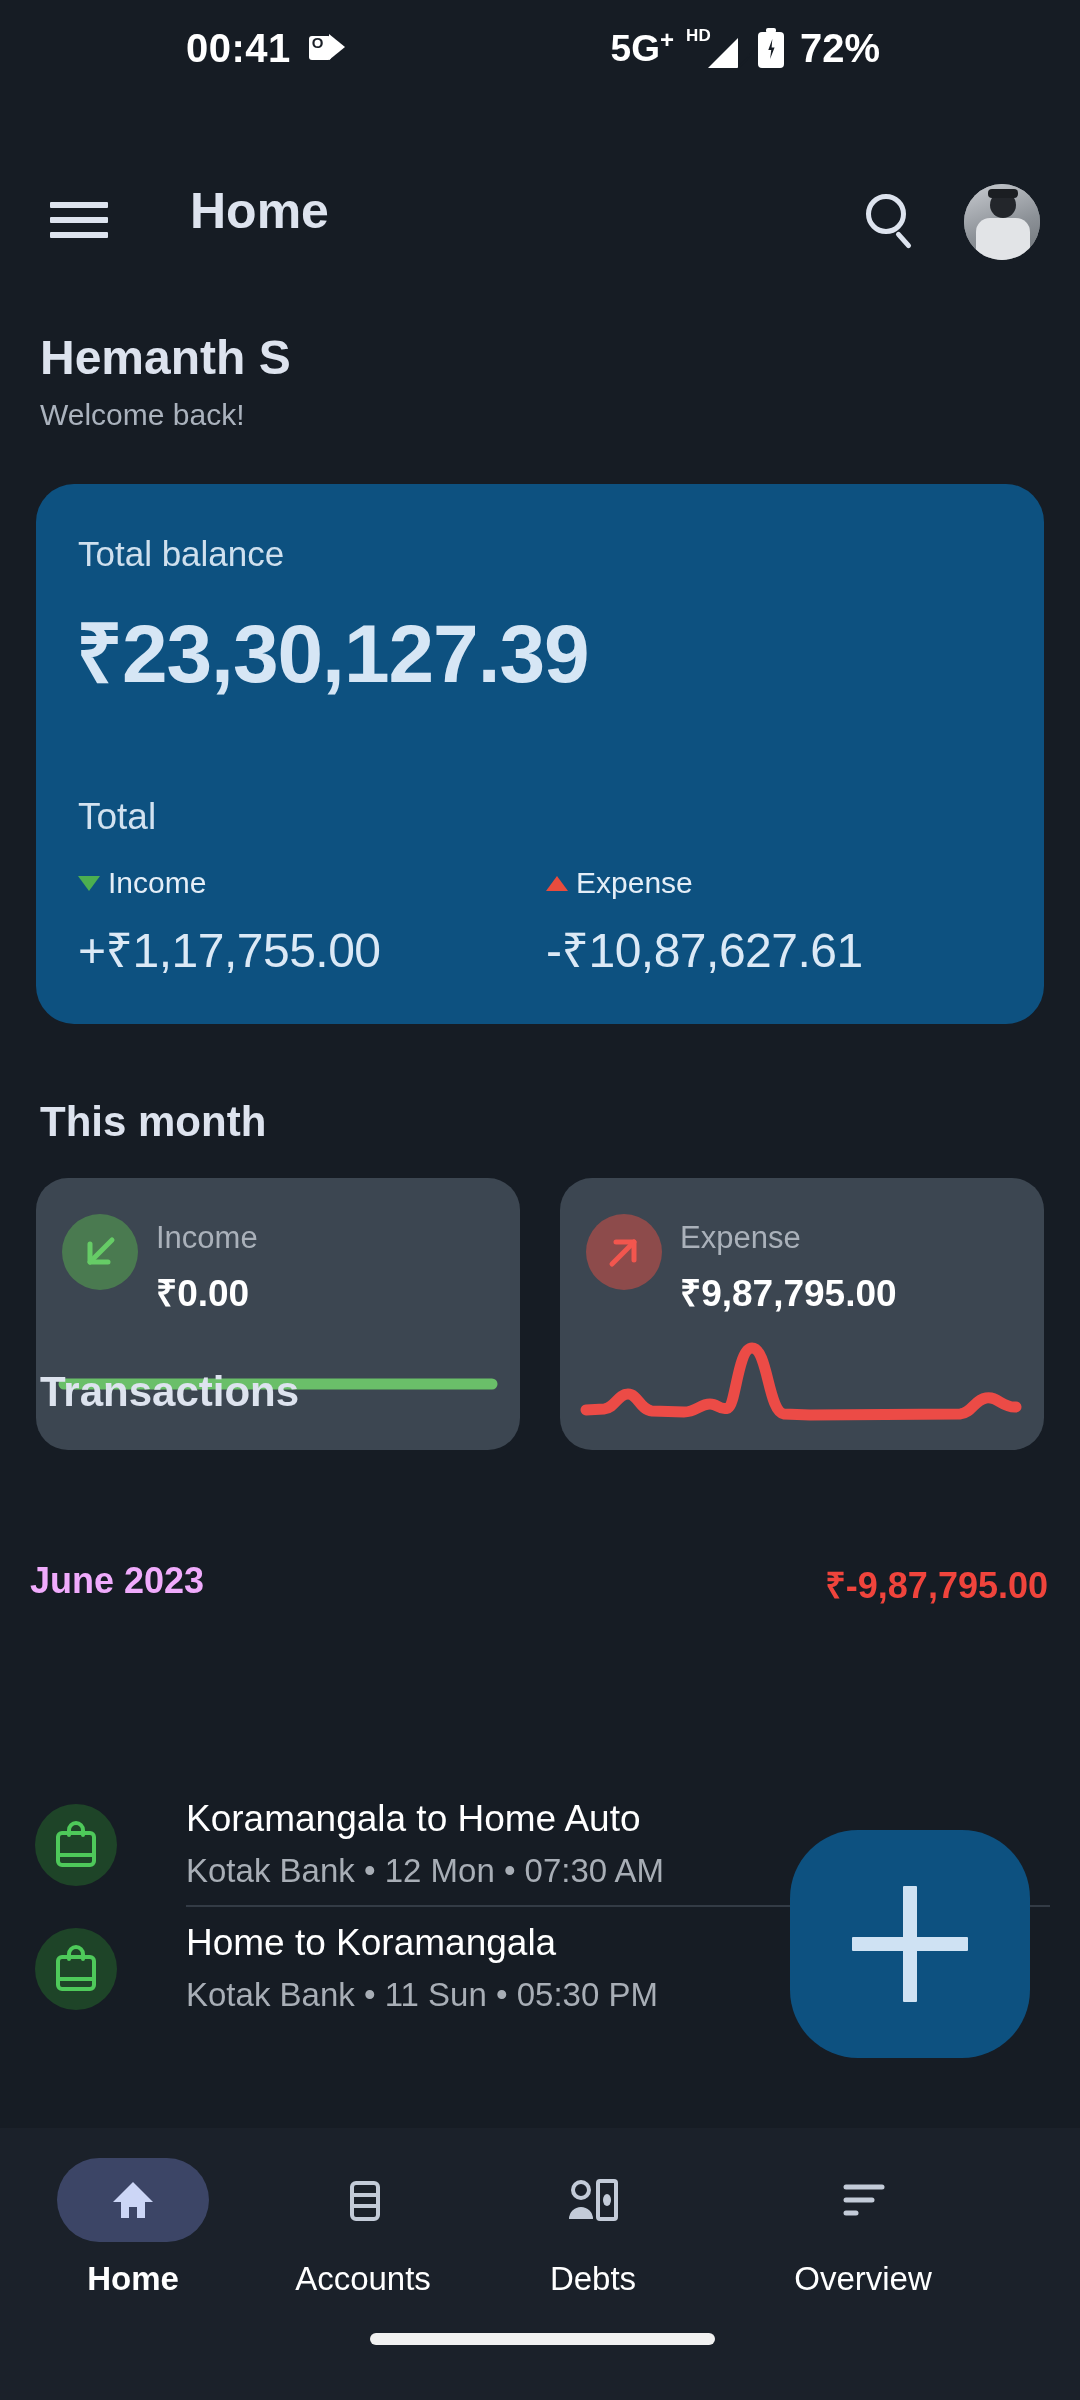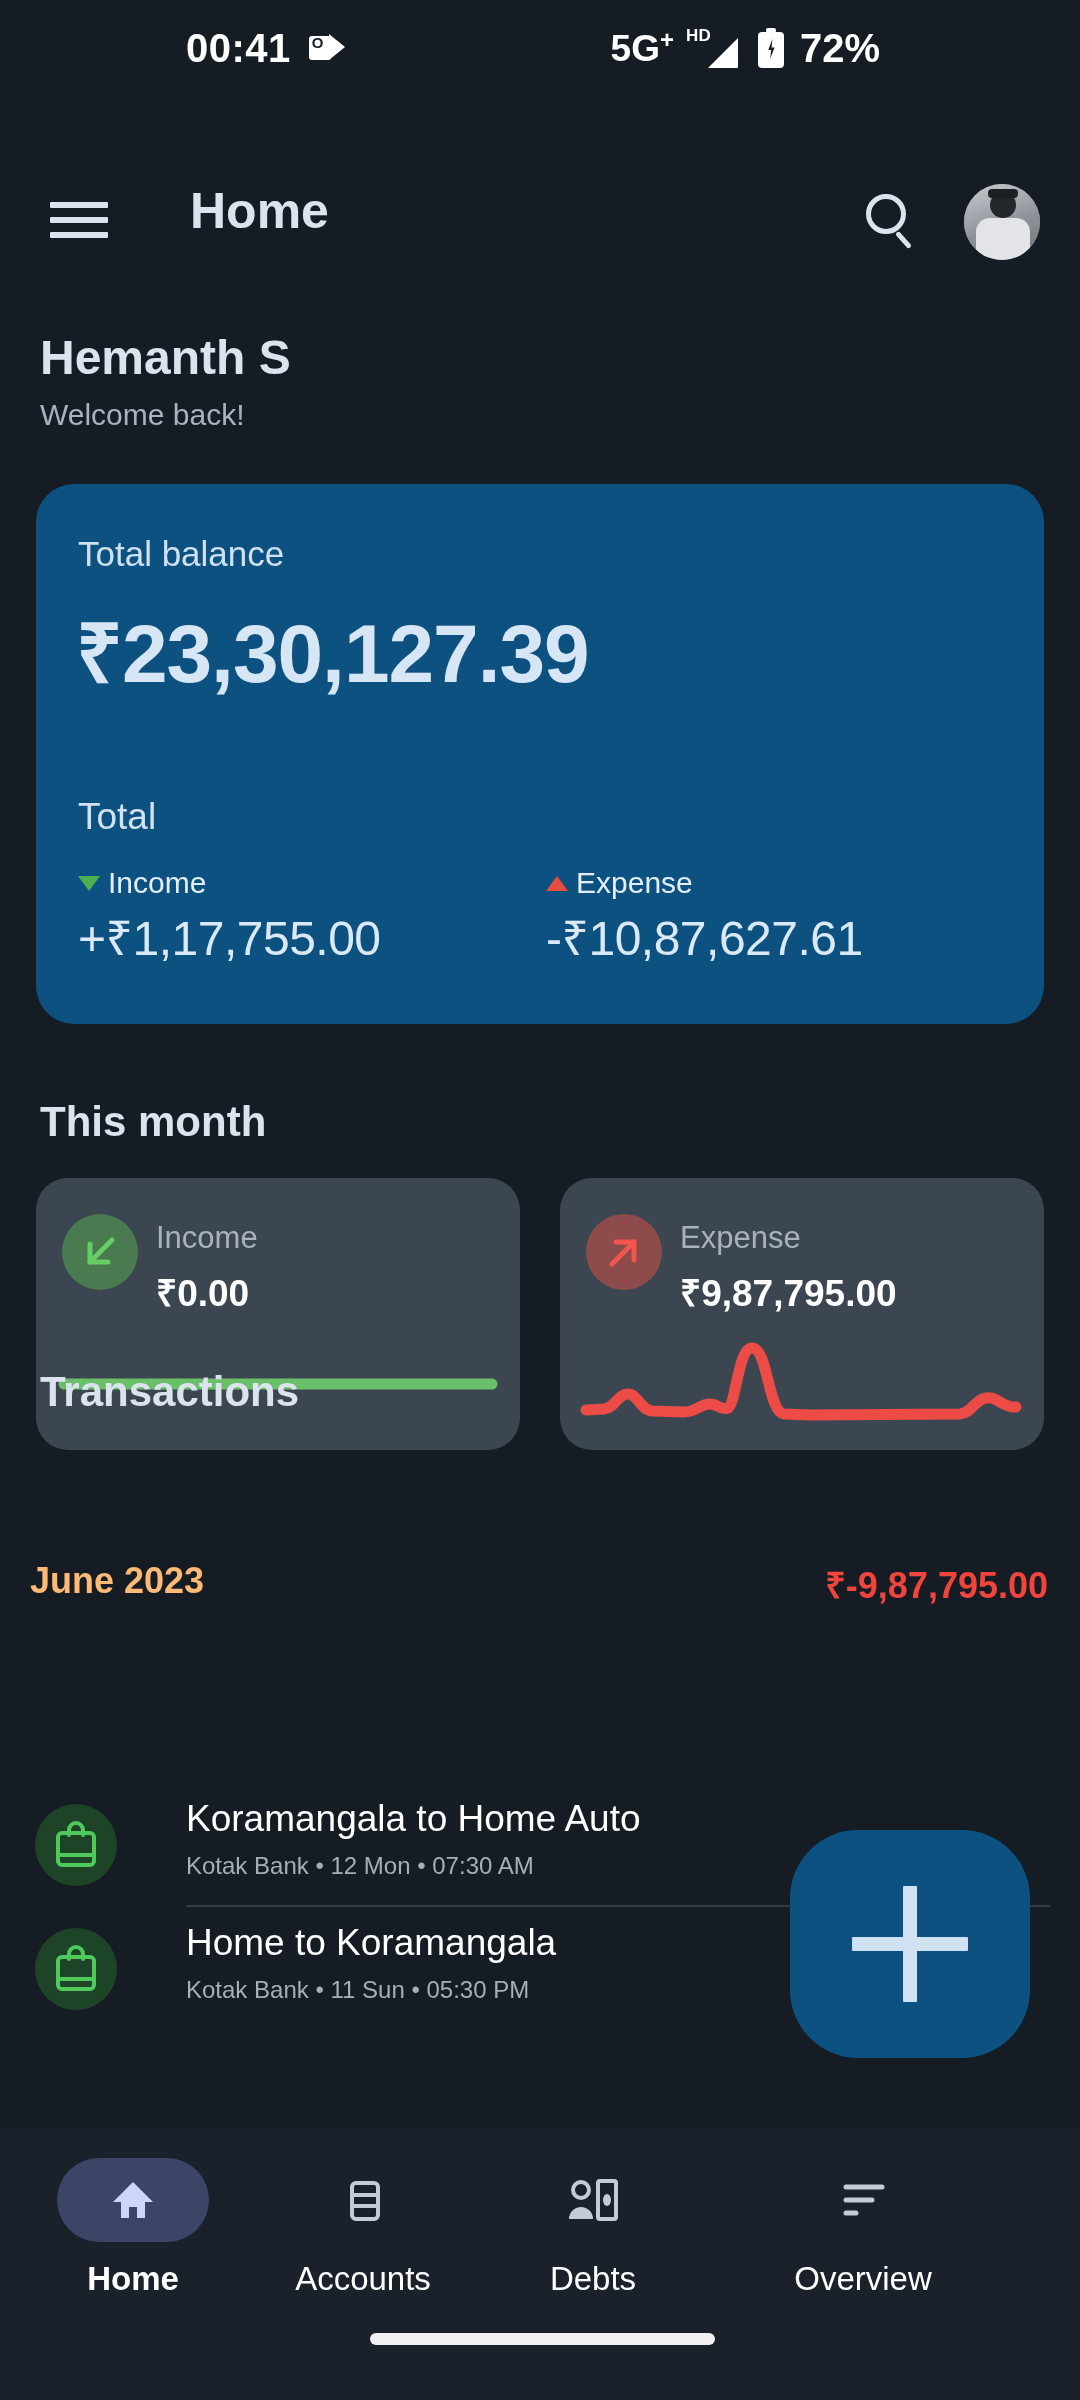--- a/index.html
+++ b/index.html
@@ -91,21 +91,21 @@
   }
   .bal-label { position:absolute; left:42px; top:50px; font-size:35px; color:#cfe0ee; }
   .bal-amount { position:absolute; left:40px; top:110px; font-size:82px; font-weight:700; color:#d6e6f5; letter-spacing:-1px; }
   .bal-total-label { position:absolute; left:42px; top:312px; font-size:37px; color:#d2e2f0; }
   .bal-col { position:absolute; top:382px; }
   .bal-col.income { left:42px; }
   .bal-col.expense { left:510px; }
   .bal-col .cap { display:flex; align-items:center; gap:8px; font-size:30px; color:#e4eef7; }
   .tri-down { width:0;height:0;border-left:11px solid transparent;border-right:11px solid transparent;border-top:15px solid #4caf50; }
   .tri-up   { width:0;height:0;border-left:11px solid transparent;border-right:11px solid transparent;border-bottom:15px solid #e84c3d; }
-  .bal-col .val { margin-top:4px; font-size:48px; color:#dbe9f6; letter-spacing:-0.5px; }
+  .bal-col .val { margin-top:16px; font-size:48px; color:#dbe9f6; letter-spacing:-0.5px; }
 
   
   .section-title { position:absolute; left:40px; font-size:42px; font-weight:700; color:#dde3ee; }
   .tm-title { top:1098px; }
   .tm-card {
     position:absolute; top:1178px; width:484px; height:272px;
     background:#3c4651; border-radius:32px;
   }
   .tm-card.income { left:36px; }
   .tm-card.expense { left:560px; }
@@ -113,32 +113,32 @@
   .tm-badge.g { background:#4a7a50; }
   .tm-badge.r { background:#8d4b4b; }
   .tm-badge svg { position:absolute; left:16px; top:16px; }
   .tm-lbl { position:absolute; left:120px; top:42px; font-size:31px; color:#aab1ba; }
   .tm-val { position:absolute; left:120px; top:88px; font-size:37px; font-weight:700; color:#ffffff; }
   .tm-spark { position:absolute; left:0; top:150px; width:484px; height:112px; }
 
   
   .tx-title { top:1368px; }
   .month-row { position:absolute; left:0; top:1560px; width:1080px; height:56px; }
-  .month-name { position:absolute; left:30px; top:0; font-size:36px; font-weight:700; color:#fdba74; }
+  .month-name { position:absolute; left:30px; top:0; font-size:36px; font-weight:700; color:#f0abfc; }
   .month-total { position:absolute; right:32px; top:0; font-size:36px; font-weight:700; color:#f0443c; }
 
   .tx-row { position:absolute; left:0; width:1080px; height:124px;padding-left:20px; }
   .tx-row.r1 { top:1788px; }
   .tx-row.r2 { top:1912px; }
   .tx-icon {
     position:absolute; left:35px; top:16px; width:82px; height:82px; border-radius:50%;
     background:#1e4428; display:flex; align-items:center; justify-content:center;
   }
   .tx-main  { position:absolute; left:186px; top:10px; font-size:37px; color:#ffffff; }
-  .tx-sub   { position:absolute; left:186px; top:64px; font-size:24px; color:#a8aeb6; }
+  .tx-sub   { position:absolute; left:186px; top:64px; font-size:33px; color:#a8aeb6; }
   .tx-amt   { position:absolute; right:30px; top:14px; font-size:36px; color:#f0443c; }
   .tx-divider { position:absolute; left:186px; top:1905px; width:864px; height:2px; background:#333b45; }
 
   
   .fab {
     position:absolute; left:790px; top:1830px; width:240px; height:228px;
     background:#0d5180; border-radius:68px; cursor:pointer;
   }
   .fab .h { position:absolute; left:62px; top:107px; width:116px; height:14px; background:#cfe2f3; border-radius:1px; }
   .fab .v { position:absolute; left:113px; top:56px; width:14px; height:116px; background:#cfe2f3; border-radius:1px; }

